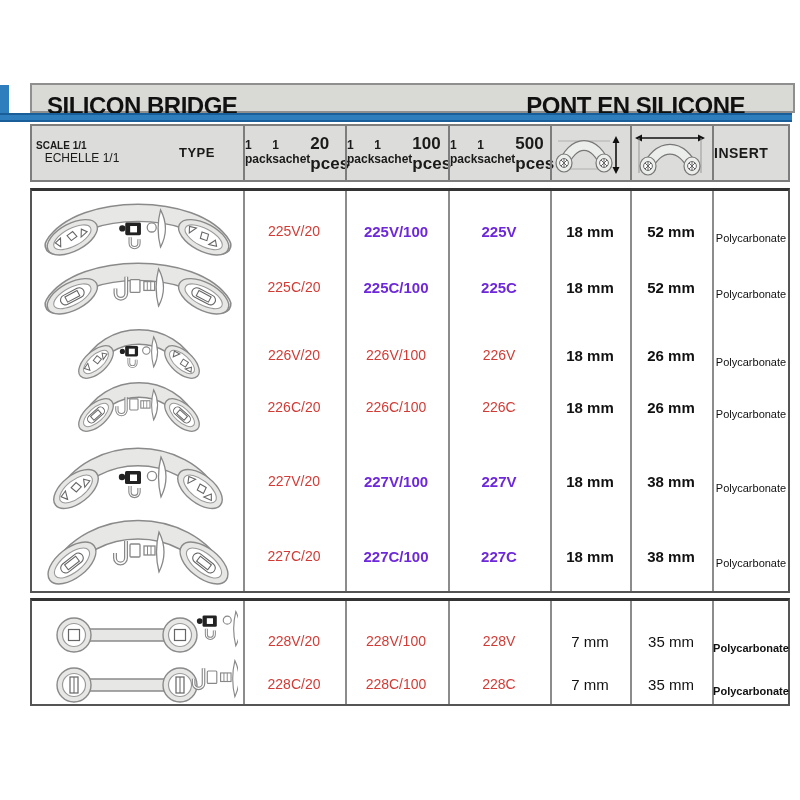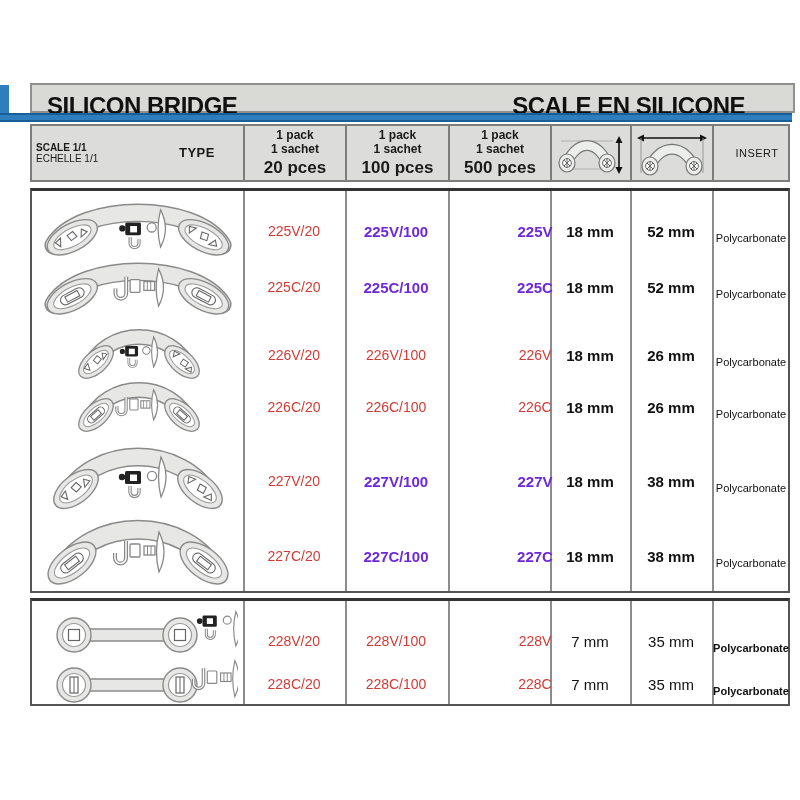--- a/index.html
+++ b/index.html
@@ -12,42 +12,42 @@
               border:2px solid #8f8f8f;box-sizing:border-box;display:flex;align-items:center;
               justify-content:space-between;padding:16px 48px 0 15px;}
   .title-band span{font-size:24px;font-weight:bold;letter-spacing:-0.5px;color:#111;white-space:nowrap;}
   .blue-bar{position:absolute;left:0;top:113px;width:792px;height:9px;background:#2e7dbd;
             border-top:2px solid #1a5e99;border-bottom:2px solid #1a5e99;box-sizing:border-box;}
 
   
   .header-row{position:absolute;left:30px;top:124px;width:760px;height:58px;box-sizing:border-box;
               background:#dcdcda;border:2px solid #7d7d7d;display:grid;
               grid-template-columns:211px 102px 103px 102px 80px 82px 76px;}
-  .h-cell{border-left:2px solid #7d7d7d;box-sizing:border-box;display:flex;flex-direction:column;
-          align-items:center;justify-content:center;line-height:1.15;}
+  .h-cell{border-left:2px solid #7d7d7d;box-sizing:border-box;display:flex;flex-direction:row;
+          align-items:center;justify-content:flex-start;line-height:1.15;}
   .h-cell:first-child{border-left:none;flex-direction:row;justify-content:flex-start;gap:29px;}
   .scale-block{padding-left:4px;width:92px;}
   .scale1{font-size:10px;font-weight:bold;}
-  .scale2{font-size:10px;}
+  .scale2{font-size:12px;text-align:center;}
   .type-label{font-size:13px;font-weight:600;letter-spacing:0.5px;margin-left:22px;}
   .pack-small{font-size:12px;font-weight:bold;}
   .pack-qty{font-size:17px;font-weight:bold;margin-top:1px;}
-  .insert-h{font-size:11px;font-weight:normal;letter-spacing:0.5px;margin-left:12px;}
+  .insert-h{font-size:14px;font-weight:bold;letter-spacing:0.5px;}
 
   
   .section{position:absolute;left:30px;width:760px;box-sizing:border-box;background:#fff;
            border:2px solid #555;border-top:3px solid #333;}
   .s1{top:188px;height:405px;}
   .s2{top:598px;height:108px;}
   .vdiv{position:absolute;top:0;bottom:0;width:2px;background:#8c8c8c;}
   .vd1{left:211px;}.vd2{left:313px;}.vd3{left:416px;}.vd4{left:518px;}.vd5{left:598px;}.vd6{left:680px;}
 
   
   .cell{position:absolute;transform:translate(-50%,-50%);white-space:nowrap;text-align:left;}
-  .c2{left:262px;}.c3{left:364px;}.c4{left:467px;margin-left:36px;}.c5{left:558px;}.c6{left:639px;}.c7{left:719px;}
+  .c2{left:262px;}.c3{left:364px;}.c4{left:467px;}.c5{left:558px;}.c6{left:639px;}.c7{left:719px;}
   .s1 .r1{top:40px;}.s1 .r2{top:96px;}.s1 .r3{top:164px;}.s1 .r4{top:216px;}.s1 .r5{top:290px;}.s1 .r6{top:365px;}
   .s2 .r7{top:40px;}.s2 .r8{top:83px;}
   .code{color:#d23b35;font-size:14px;}
   .code.em{font-weight:bold;font-size:15px;color:#6d28d9;}
   .mm{font-size:15px;font-weight:bold;color:#111;}
   .mm.light{font-weight:normal;}
   .insert{font-size:11px;color:#111;margin-top:7px;}
   .insert.em{font-weight:bold;}
 
   
@@ -59,21 +59,21 @@
   svg{display:block;}
 </style>
 </head>
 <body>
 
 <div class="page">
 
   <div class="blue-stripe"></div>
   <div class="title-band">
     <span>SILICON BRIDGE</span>
-    <span>SCALE EN SILICONE</span>
+    <span>PONT EN SILICONE</span>
   </div>
   <div class="blue-bar"></div>
 
   <div class="header-row">
     <div class="h-cell">
       <div class="scale-block">
         <div class="scale1">SCALE 1/1</div>
         <div class="scale2">ECHELLE 1/1</div>
       </div>
       <div class="type-label">TYPE</div>

